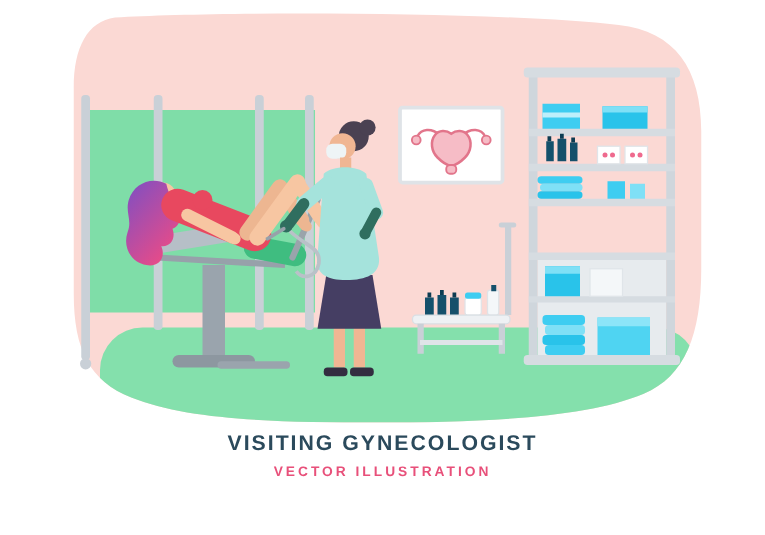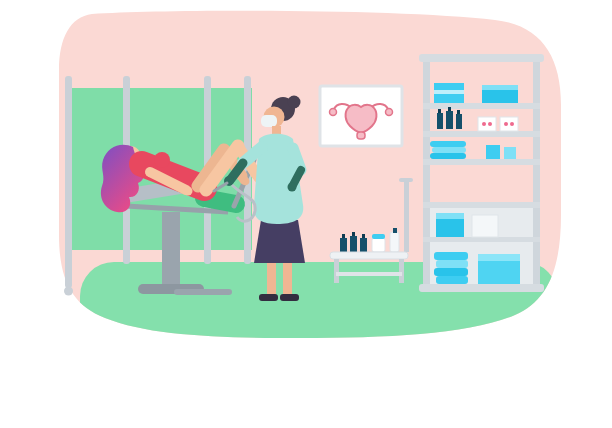--- a/index.html
+++ b/index.html
@@ -173,14 +173,18 @@
     <line x1="301" y1="170" x2="293" y2="185" stroke="#2f6e5f" stroke-width="8" stroke-linecap="round"></line>
     <circle cx="292" cy="187" r="4.5" fill="#2f6e5f"></circle>
     <line x1="262" y1="147" x2="243" y2="163" stroke="#a5e3dc" stroke-width="12" stroke-linecap="round"></line>
     <line x1="243" y1="163" x2="231" y2="179" stroke="#2f6e5f" stroke-width="9" stroke-linecap="round"></line>
     <circle cx="229" cy="181" r="5" fill="#2f6e5f"></circle>
     <line x1="227" y1="183" x2="214" y2="191" stroke="#97a1aa" stroke-width="3" stroke-linecap="round"></line>
     <path d="M 232,185 C 246,198 257,198 255,211 C 253,222 242,224 237,217" fill="none" stroke="#b9c1c8" stroke-width="3"></path>
   </g>
 </svg>
 
+  <div class="caption">
+    <div class="caption-title">VISITING GYNECOLOGIST</div>
+    <div class="caption-sub">VECTOR ILLUSTRATION</div>
+  </div>
 
 </div>
 
 </body></html>

